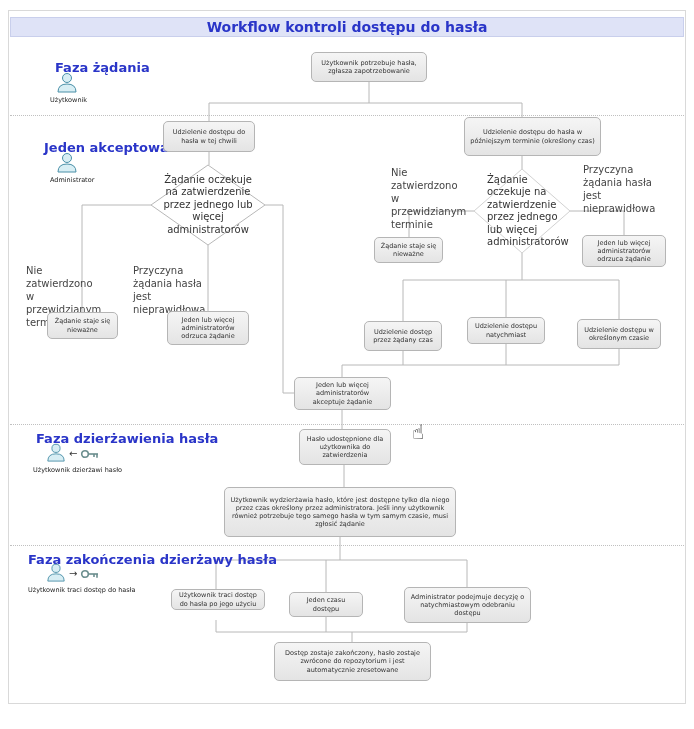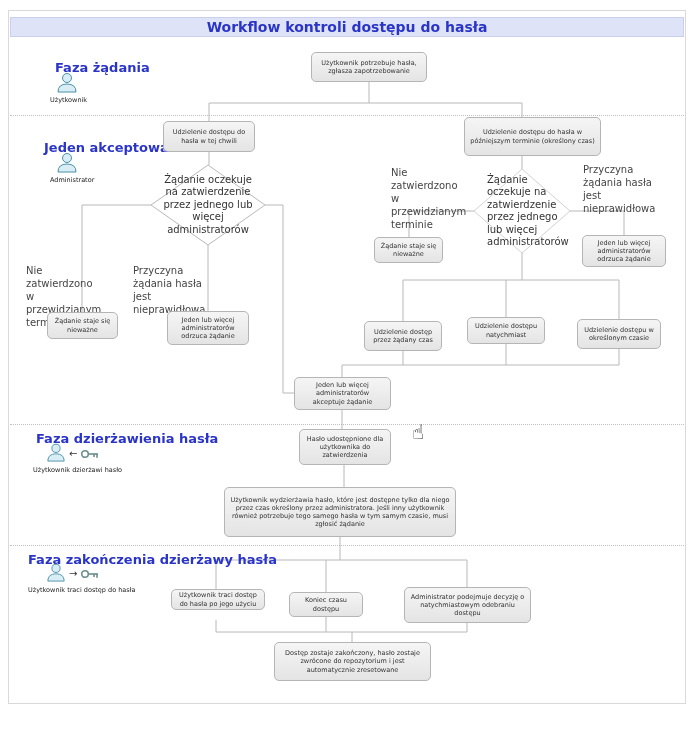--- a/index.html
+++ b/index.html
@@ -130,17 +130,17 @@
 
 <div class="node" style="left:364px;top:321px;width:78px;height:30px">Udzielenie dostęp przez żądany czas</div>
 <div class="node" style="left:467px;top:317px;width:78px;height:27px">Udzielenie dostępu natychmiast</div>
 <div class="node" style="left:577px;top:319px;width:84px;height:30px">Udzielenie dostępu w określonym czasie</div>
 
 <div class="node" style="left:294px;top:377px;width:97px;height:33px">Jeden lub więcej administratorów akceptuje żądanie</div>
 <div class="node" style="left:299px;top:429px;width:92px;height:36px">Hasło udostępnione dla użytkownika do zatwierdzenia</div>
 <div class="node" style="left:224px;top:487px;width:232px;height:50px">Użytkownik wydzierżawia hasło, które jest dostępne tylko dla niego przez czas określony przez administratora. Jeśli inny użytkownik również potrzebuje tego samego hasła w tym samym czasie, musi zgłosić żądanie</div>
 
 <div class="node" style="left:171px;top:589px;width:94px;height:21px">Użytkownik traci dostęp do hasła po jego użyciu</div>
-<div class="node" style="left:289px;top:592px;width:74px;height:25px">Koniec czasu dostępu</div>
+<div class="node" style="left:289px;top:592px;width:74px;height:25px">Jeden czasu dostępu</div>
 <div class="node" style="left:404px;top:587px;width:127px;height:36px">Administrator podejmuje decyzję o natychmiastowym odebraniu dostępu</div>
 <div class="node" style="left:274px;top:642px;width:157px;height:39px">Dostęp zostaje zakończony, hasło zostaje zwrócone do repozytorium i jest automatycznie zresetowane</div>
 
 <span class="hand" style="left:412px;top:422px">☝</span>
 
 </body></html>

